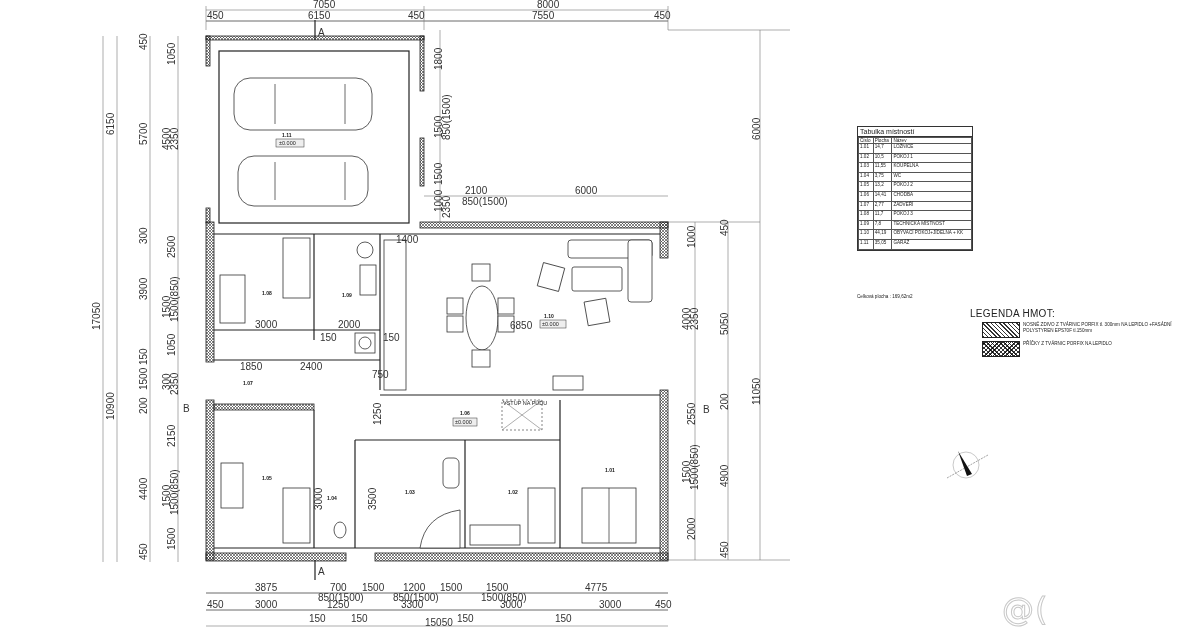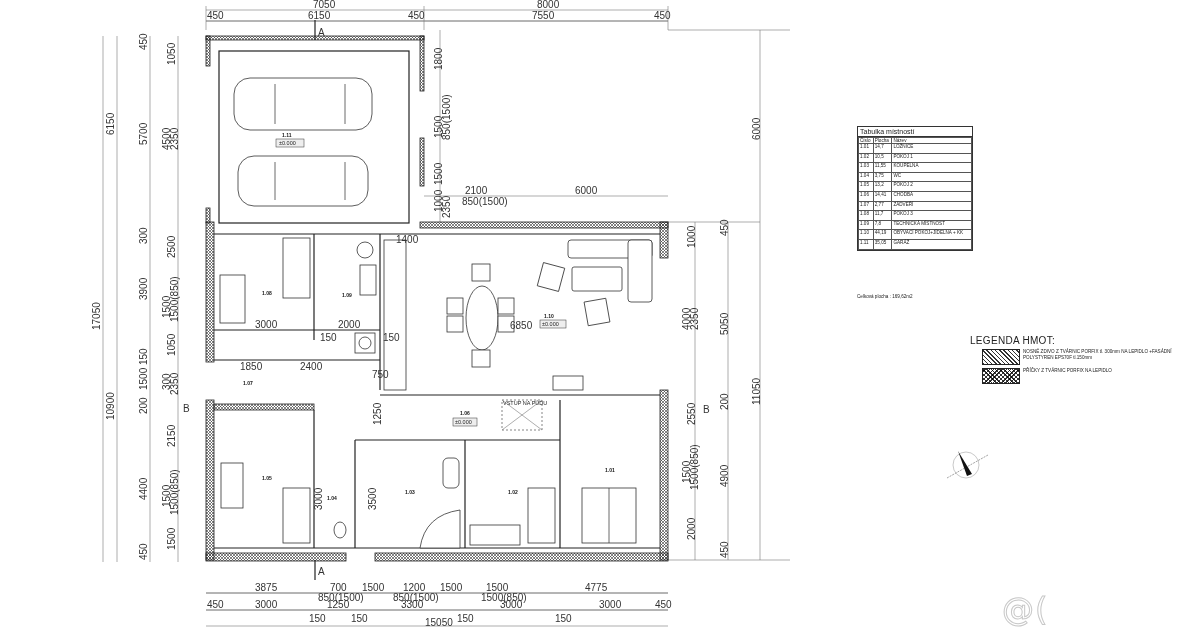--- a/index.html
+++ b/index.html
@@ -13,21 +13,21 @@
   .thin{stroke:#777;stroke-width:0.6;fill:none;}
   .wall{stroke:#222;stroke-width:1.2;fill:none;}
   .hatch{fill:url(#hatch);stroke:#222;stroke-width:0.8;}
   .furn{stroke:#333;stroke-width:0.8;fill:#fff;}
   .tbl{position:absolute;left:857px;top:126px;width:114px;border:1px solid #333;font-size:4.6px;background:#fff;}
   .tbl .title{font-size:7px;padding:1px 2px;border-bottom:1px solid #333;}
   .tbl table{border-collapse:collapse;width:100%;}
   .tbl td{border:0.6px solid #555;padding:0 1px;height:8.6px;vertical-align:top;}
   .tbl th{border:0.6px solid #555;font-weight:normal;text-align:left;padding:0 1px;}
   .total{position:absolute;left:857px;top:294px;font-size:4.6px;}
-  .legend{position:absolute;left:970px;top:335px;}
+  .legend{position:absolute;left:970px;top:308px;}
   .legend .lt{font-size:10px;letter-spacing:0.3px;}
   .legend .row{display:flex;align-items:flex-start;margin-top:3px;margin-left:12px;}
   .legend .sw{width:36px;height:14px;border:1px solid #222;background:repeating-linear-gradient(45deg,#333 0 1px,#fff 1px 3px),#fff;}
   .legend .sw2{width:36px;height:14px;border:1px solid #222;background:repeating-linear-gradient(45deg,#333 0 1px,#fff 1px 3px),repeating-linear-gradient(-45deg,#333 0 1px,#fff 1px 3px);background-blend-mode:multiply;}
   .legend .txt{font-size:4.6px;margin-left:3px;line-height:5.5px;max-width:150px;}
   .watermark{position:absolute;left:1002px;top:590px;font-size:32px;color:#fff;-webkit-text-stroke:1px #c8c8c8;font-family:"DejaVu Sans",sans-serif;letter-spacing:1px;}
 </style>
 </head>
 <body>
 

